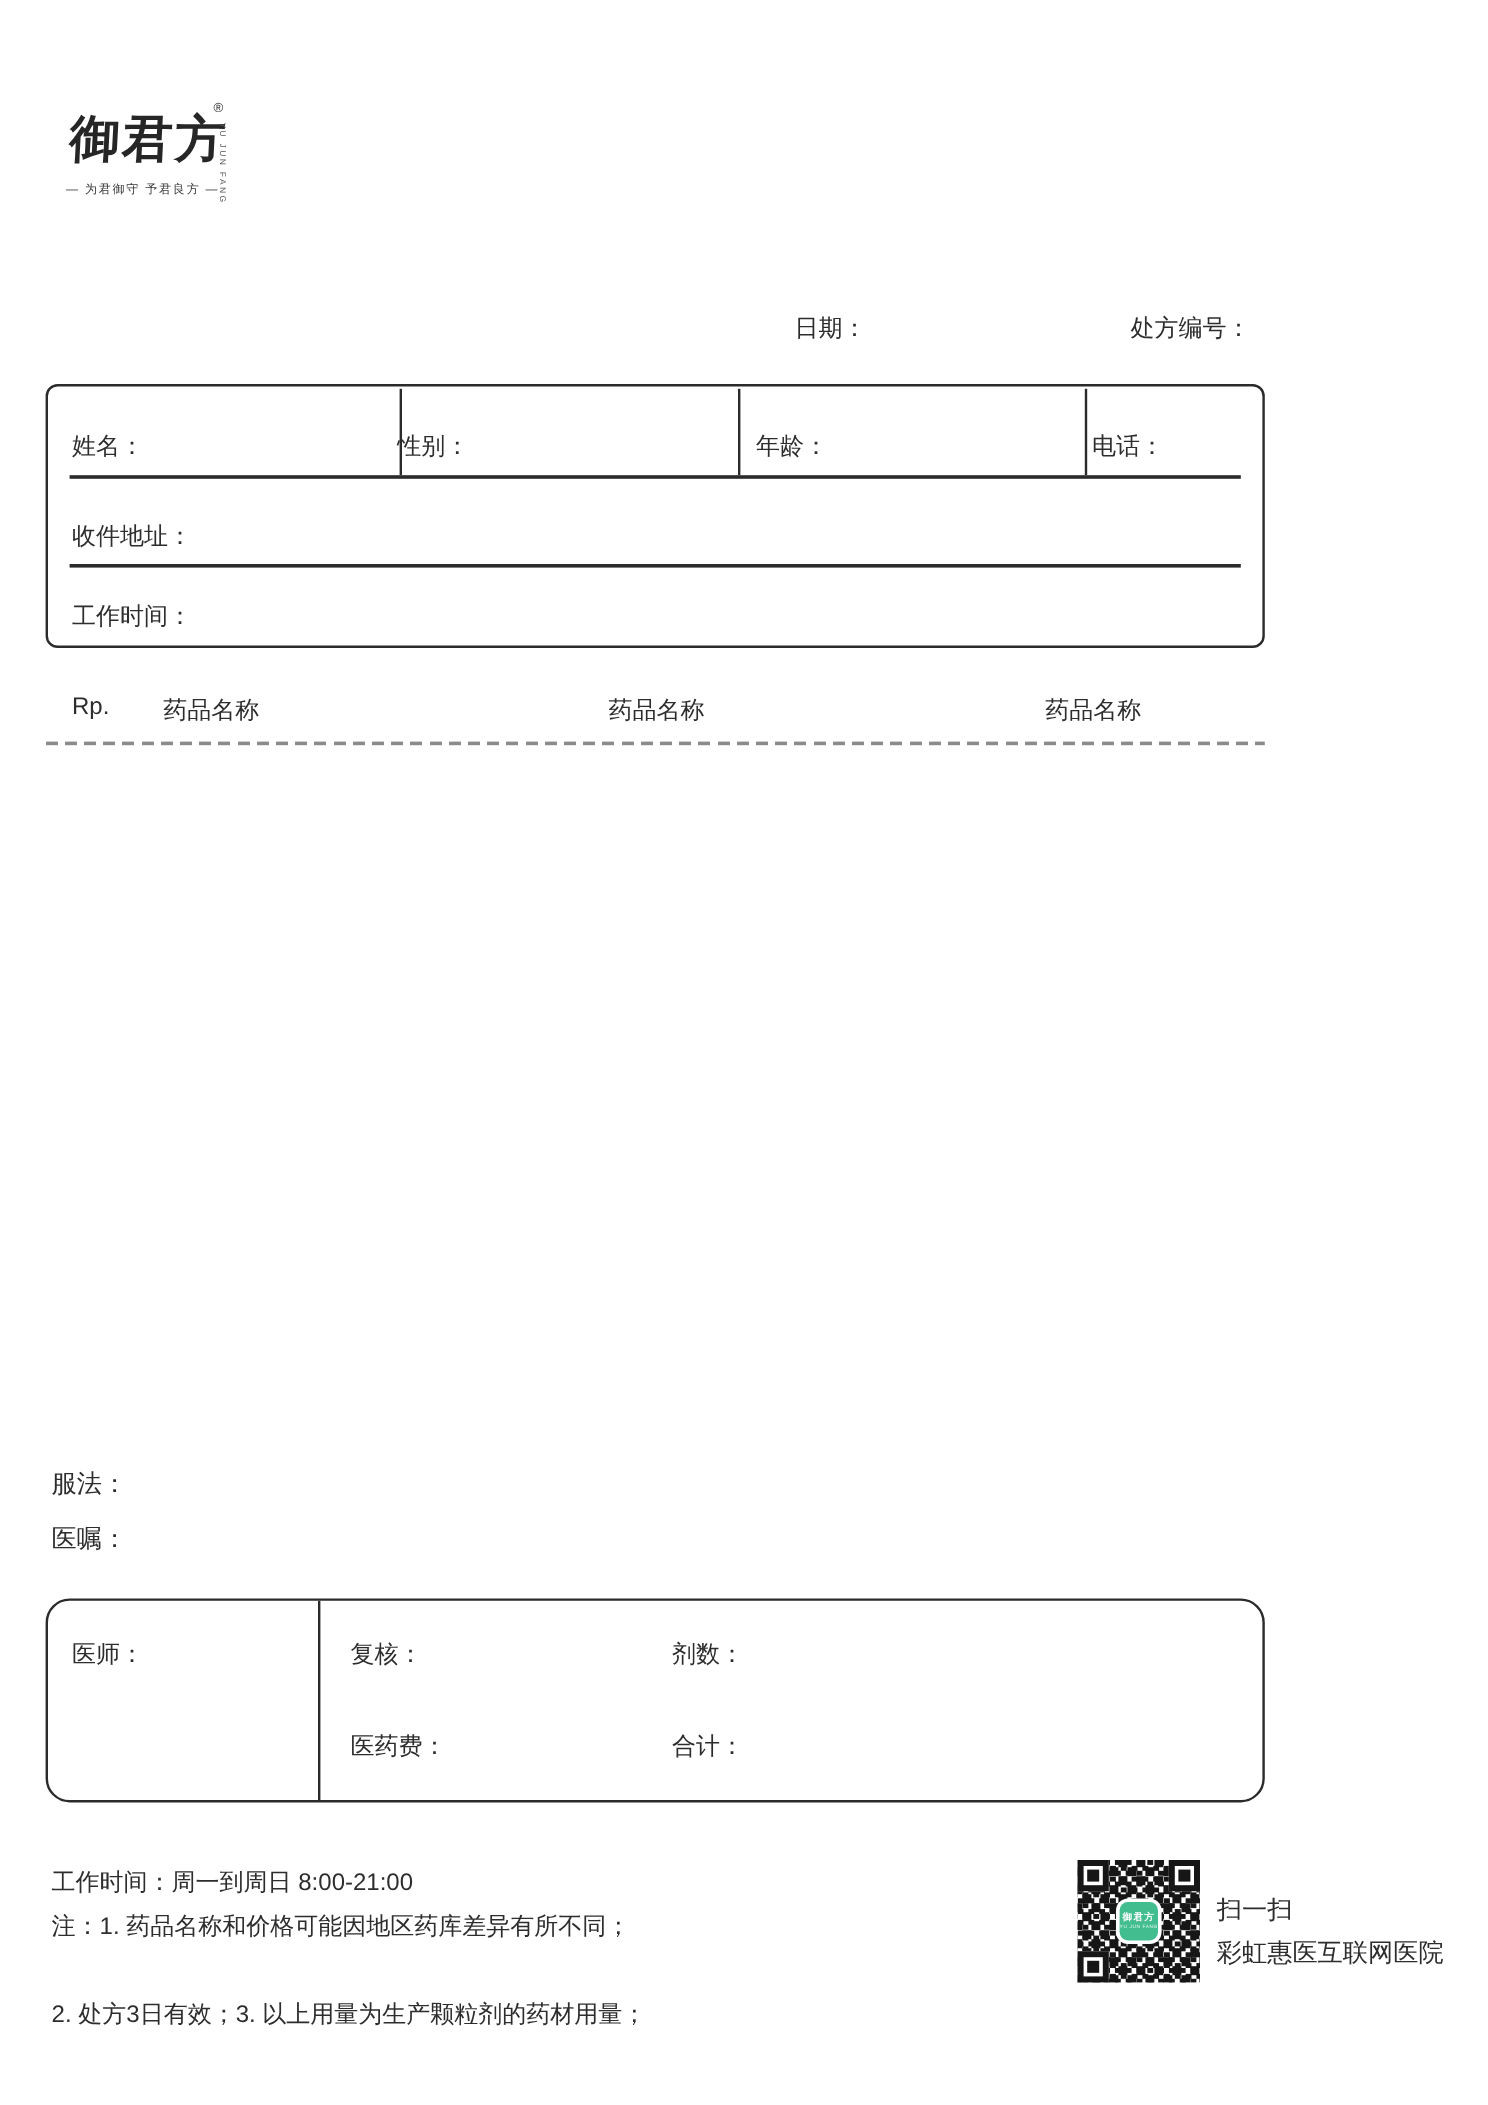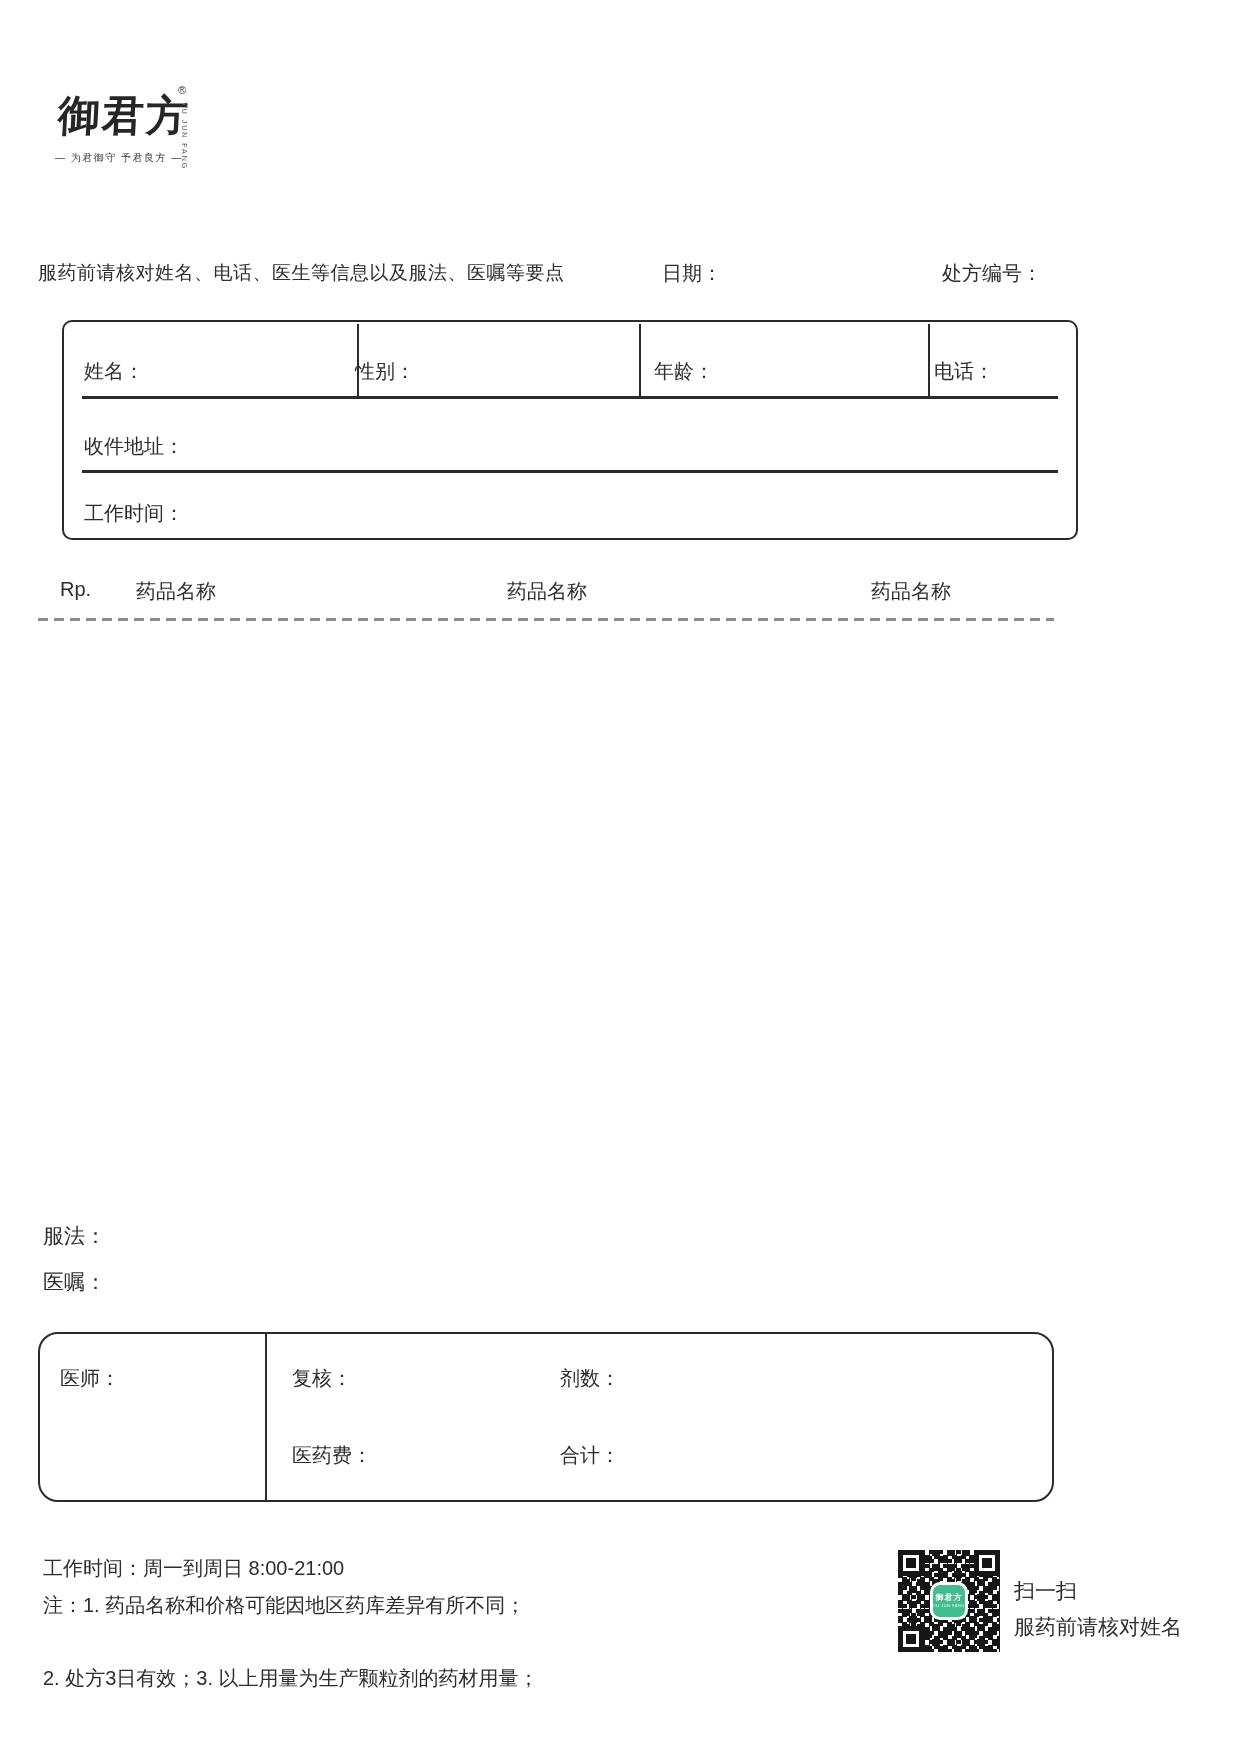--- a/index.html
+++ b/index.html
@@ -17,21 +17,21 @@
   .hospital-name{left:236px;top:103px;font-size:33px;font-weight:900;letter-spacing:1px;
                  color:#343434;white-space:nowrap;-webkit-text-stroke:1px #343434;}
 
   
   .notice{left:38px;top:260px;font-size:19px;letter-spacing:0.5px;}
   .date-label{left:662px;top:260px;font-size:20px;}
   .rxno-label{left:922px;top:260px;font-size:20px;margin-left:20px;}
 
   
   .patient-box{left:38px;top:320px;width:1016px;height:220px;border:2px solid #2b2b2b;
-               border-radius:10px;box-sizing:border-box;margin-left:24px;}
+               border-radius:10px;box-sizing:border-box;}
   .patient-box .vdiv{position:absolute;top:2px;width:2px;height:72px;background:#2b2b2b;}
   .patient-box .hline{position:absolute;left:18px;right:18px;height:2.5px;background:#2b2b2b;}
   .plabel{position:absolute;font-size:20px;color:#2d2d2d;}
 
   
   .rp-label{left:60px;top:578px;font-size:20px;}
   .drug-col-1{left:136px;top:578px;font-size:20px;}
   .drug-col-2{left:507px;top:578px;font-size:20px;}
   .drug-col-3{left:871px;top:578px;font-size:20px;}
   .dashed-sep{left:38px;top:618px;width:1016px;height:3px;
@@ -74,21 +74,20 @@
 </head>
 <body>
 
 <div class="page">
 
   <div class="abs brand-name">御君方</div>
   <div class="abs brand-reg">®</div>
   <div class="abs brand-vert">YU JUN FANG</div>
   <div class="abs brand-tagline">— 为君御守 予君良方 —</div>
 
-  <div class="abs notice">服药前请核对姓名、电话、医生等信息以及服法、医嘱等要点</div>
   <div class="abs date-label">日期：</div>
   <div class="abs rxno-label">处方编号：</div>
 
   <div class="abs patient-box">
     <div class="vdiv" style="left:293px;"></div>
     <div class="vdiv" style="left:575px;"></div>
     <div class="vdiv" style="left:864px;"></div>
     <div class="plabel" style="left:20px;top:36px;">姓名：</div>
     <div class="plabel" style="left:291px;top:36px;">性别：</div>
     <div class="plabel" style="left:590px;top:36px;">年龄：</div>
@@ -125,15 +124,15 @@
     <div class="qr-noise"></div>
     <div class="qr-finder tl"></div>
     <div class="qr-finder tr"></div>
     <div class="qr-finder bl"></div>
     <div class="qr-logo" style="background: rgb(65, 189, 144);">
       <span class="t1">御君方</span>
       <span class="t2">YU JUN FANG</span>
     </div>
   </div>
   <div class="abs scan-title">扫一扫</div>
-  <div class="abs scan-sub">服药前请核对姓名</div>
+  <div class="abs scan-sub">彩虹惠医互联网医院</div>
 
 </div>
 
 </body></html>

